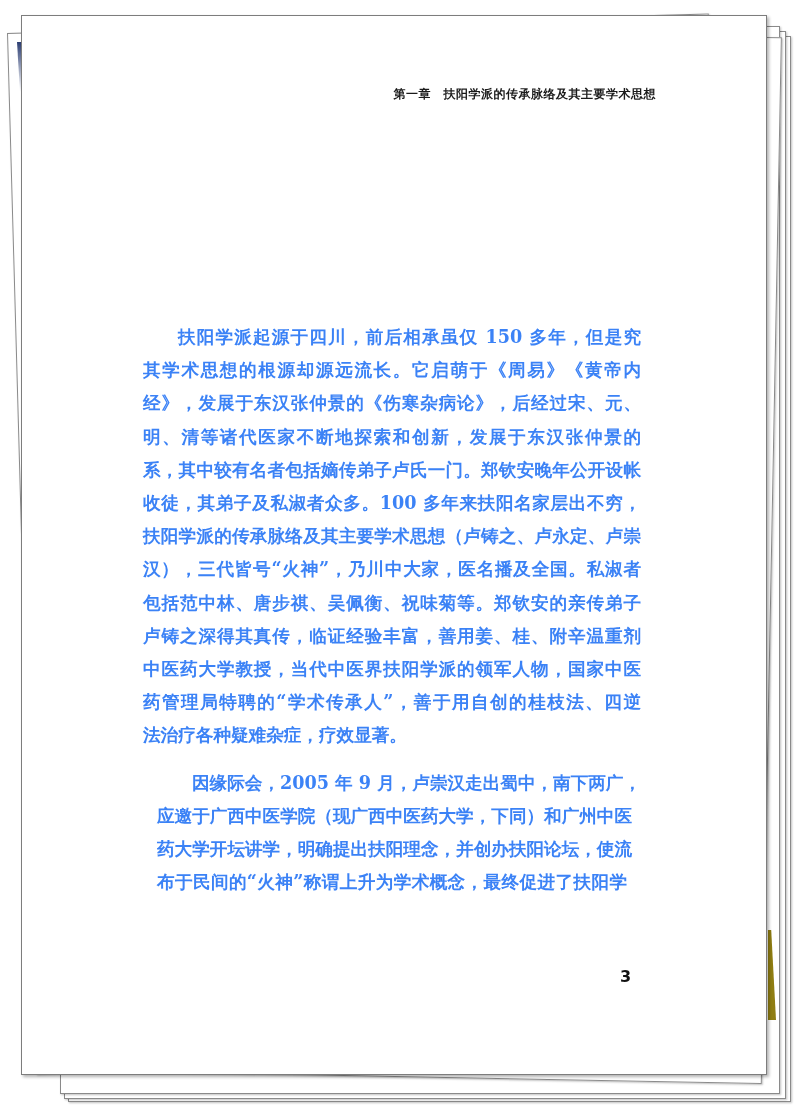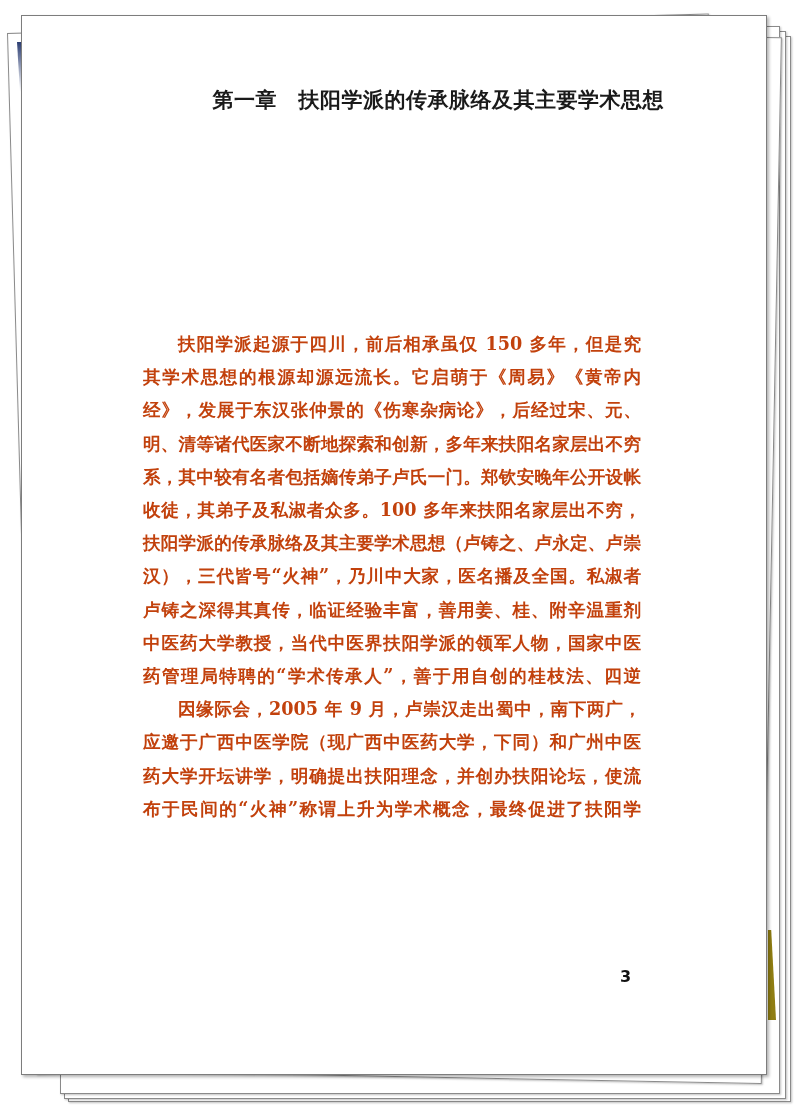--- a/index.html
+++ b/index.html
@@ -33,28 +33,28 @@
       clip-path: polygon(0 0, 40% 0, 100% 100%, 0 100%);
     }
     .front-page {
       position:absolute; left:21px; top:15px; width:746px; height:1102px;
       box-sizing:border-box; height:1090px; max-height:1090px;
       background:#fff; border:1.5px solid #7d7d7d;
       box-shadow: 2px 2px 3px rgba(0,0,0,0.3);
     }
     .front-page { height:1060px; top:15px; }
     .running-head {
-      position:absolute; top:86px; right:136px;
+      position:absolute; top:86px; right:144px;
       font-family: "DejaVu Sans", "Liberation Sans", sans-serif;
-      font-weight:bold; font-size:21px; color:#1a1a1a; letter-spacing:0.5px;
+      font-weight:bold; font-size:12px; color:#1a1a1a; letter-spacing:0.5px;
       white-space:pre;
     }
     .body-text {
-      position:absolute; left:143px; top:327px; width:498px;
-      font-size:17.6px; line-height:33.2px; color:#c2410c; font-weight:bold;
+      position:absolute; left:143px; top:320px; width:498px;
+      font-size:17.6px; line-height:33.2px; color:#3b82f6; font-weight:bold;
       text-align:justify;
     }
     .line { display:block; white-space:nowrap; text-align:justify; text-align-last:justify; }
     .line.last { text-align-last:left; }
     .line.indent { padding-left:35px; }
     .page-number {
       position:absolute; top:967px; left:620px;
       font-family: "DejaVu Sans", "Liberation Sans", sans-serif;
       font-weight:bold; font-size:16px; color:#111;
     }
@@ -72,30 +72,32 @@
 
 <div class="front-page" style="left:21px;top:15px;width:746px;height:1060px;"></div>
 
 <div class="running-head">第一章　扶阳学派的传承脉络及其主要学术思想</div>
 
 <div class="body-text">
   <p style="margin:0">
     <span class="line indent">扶阳学派起源于四川，前后相承虽仅 150 多年，但是究</span>
     <span class="line">其学术思想的根源却源远流长。它启萌于《周易》《黄帝内</span>
     <span class="line">经》，发展于东汉张仲景的《伤寒杂病论》，后经过宋、元、</span>
-    <span class="line">明、清等诸代医家不断地探索和创新，多年来扶阳名家层出不穷</span>
+    <span class="line">明、清等诸代医家不断地探索和创新，发展于东汉张仲景的</span>
     <span class="line">系，其中较有名者包括嫡传弟子卢氏一门。郑钦安晚年公开设帐</span>
     <span class="line">收徒，其弟子及私淑者众多。100 多年来扶阳名家层出不穷，</span>
     <span class="line">扶阳学派的传承脉络及其主要学术思想（卢铸之、卢永定、卢崇</span>
     <span class="line">汉），三代皆号“火神”，乃川中大家，医名播及全国。私淑者</span>
+    <span class="line">包括范中林、唐步祺、吴佩衡、祝味菊等。郑钦安的亲传弟子</span>
     <span class="line">卢铸之深得其真传，临证经验丰富，善用姜、桂、附辛温重剂</span>
     <span class="line">中医药大学教授，当代中医界扶阳学派的领军人物，国家中医</span>
     <span class="line">药管理局特聘的“学术传承人”，善于用自创的桂枝法、四逆</span>
+    <span class="line last">法治疗各种疑难杂症，疗效显著。</span>
   </p>
-  <p style="margin:0">
+  <p style="margin:14px">
     <span class="line indent">因缘际会，2005 年 9 月，卢崇汉走出蜀中，南下两广，</span>
     <span class="line">应邀于广西中医学院（现广西中医药大学，下同）和广州中医</span>
     <span class="line">药大学开坛讲学，明确提出扶阳理念，并创办扶阳论坛，使流</span>
     <span class="line">布于民间的“火神”称谓上升为学术概念，最终促进了扶阳学</span>
   </p>
 </div>
 
 <div class="page-number">3</div>
 
 </body></html>

